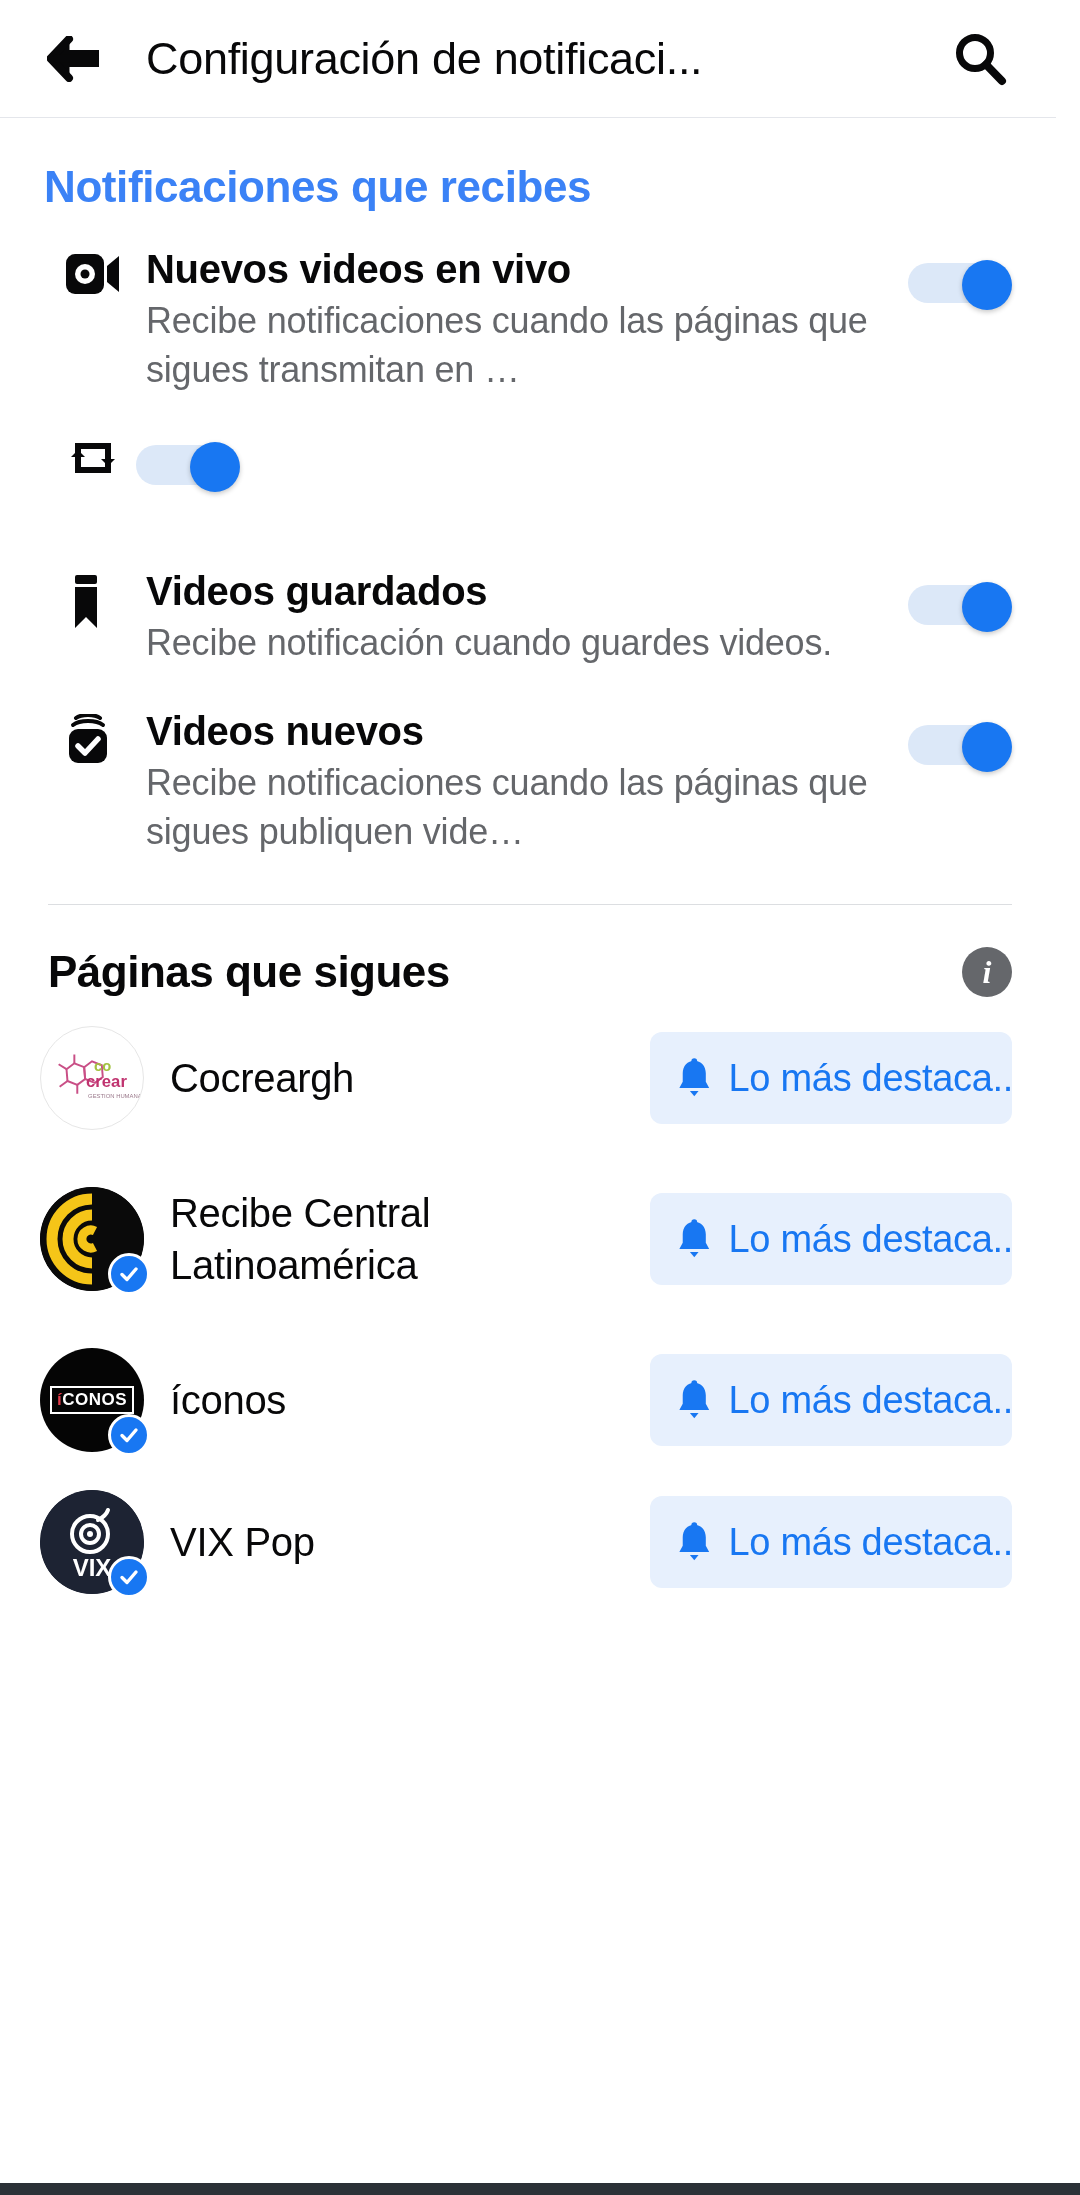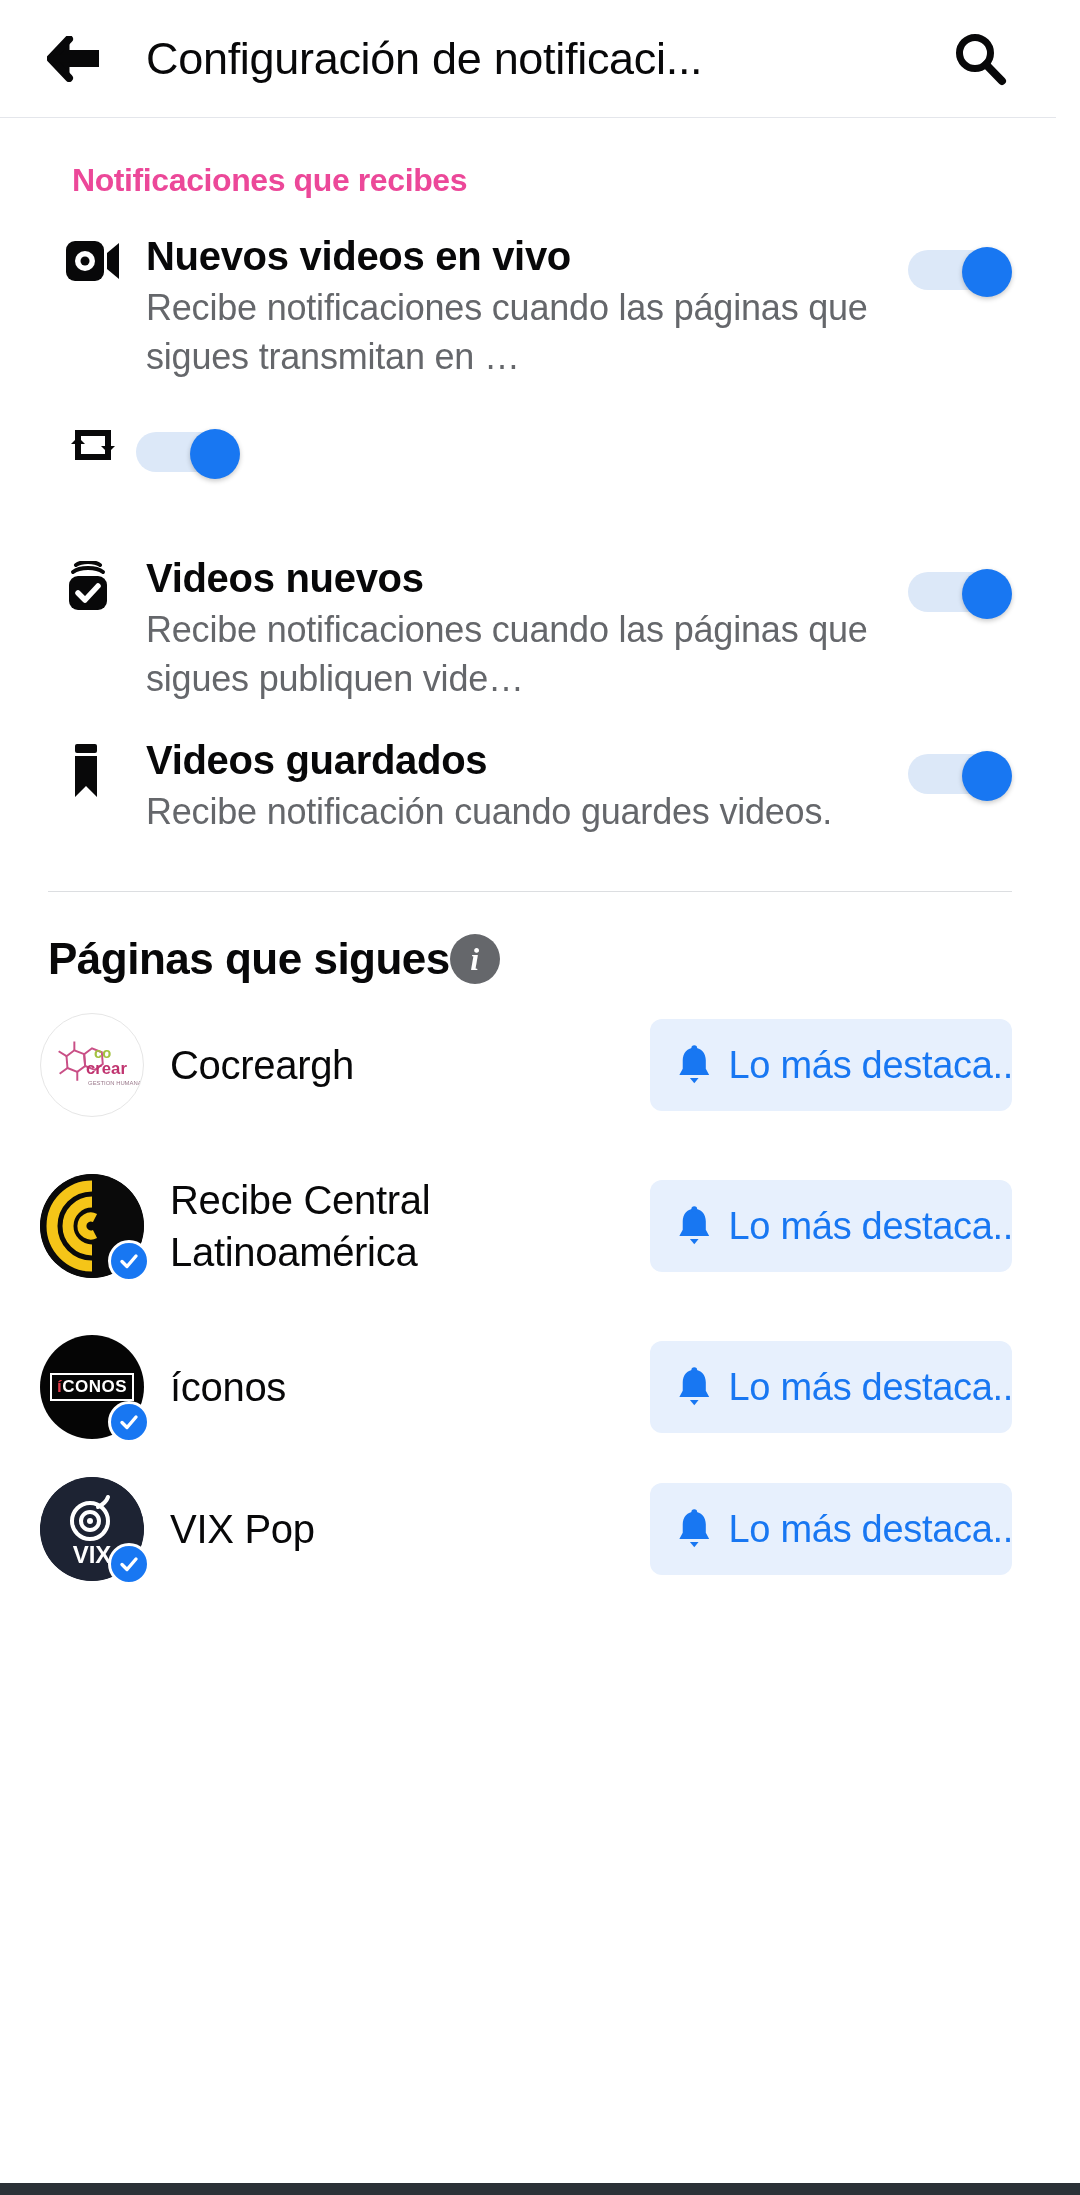--- a/index.html
+++ b/index.html
@@ -52,24 +52,24 @@
   }
 
   
   .content {
     flex: 1 1 auto;
     overflow: hidden;
     position: relative;
   }
 
   .section-title {
-    font-size: 32px;
+    font-size: 44px;
     font-weight: bold;
-    color: #ec4899;
-    padding: 44px 0 18px 72px;
+    color: #3b82f6;
+    padding: 44px 0 18px 44px;
     letter-spacing: -0.4px;
   }
 
   
   .notif-row {
     display: flex;
     align-items: flex-start;
     padding: 14px 44px 18px 66px;
     min-height: 140px;
   }
@@ -130,20 +130,21 @@
   .divider {
     height: 1px;
     background: #dcdee1;
     margin: 30px 44px 0 48px;
   }
 
   
   .pages-head {
     display: flex;
     align-items: center;
+    justify-content: space-between;
     padding: 42px 44px 10px 48px;
   }
   .pages-head h2 {
     font-size: 44px;
     font-weight: bold;
     color: #080809;
     letter-spacing: -0.5px;
   }
   .info-icon {
     width: 50px; height: 50px;
@@ -310,49 +311,49 @@
       <div class="toggle-wrap">
         <div class="toggle">
           <div class="track"></div>
           <div class="knob"></div>
         </div>
       </div>
     </div>
 
     <div class="notif-row">
       <div class="notif-icon">
+        <svg width="40" height="56" viewBox="0 0 40 56">
+          <rect x="9" y="1" width="22" height="9" rx="2" fill="#080809"></rect>
+          <path d="M9 13 L31 13 L31 54 L20 43 L9 54 Z" fill="#080809"></path>
+        </svg>
+      </div>
+      <div class="notif-text">
+        <div class="notif-title">Videos guardados</div>
+        <div class="notif-desc">Recibe notificación cuando guardes videos.</div>
+      </div>
+      <div class="toggle-wrap">
+        <div class="toggle">
+          <div class="track"></div>
+          <div class="knob"></div>
+        </div>
+      </div>
+    </div>
+
+    <div class="notif-row">
+      <div class="notif-icon">
         <svg width="52" height="52" viewBox="0 0 52 52">
           <path d="M10 4 Q14 1 22 1 Q30 1 34 4" stroke="#080809" stroke-width="4" fill="none" stroke-linecap="round"></path>
           <path d="M7 11 Q12 7 22 7 Q32 7 37 11" stroke="#080809" stroke-width="4" fill="none" stroke-linecap="round"></path>
           <rect x="3" y="15" width="38" height="34" rx="9" fill="#080809"></rect>
           <path d="M12 32 L19 39 L32 25" stroke="#ffffff" stroke-width="5.5" fill="none" stroke-linecap="round" stroke-linejoin="round"></path>
         </svg>
       </div>
       <div class="notif-text">
         <div class="notif-title">Videos nuevos</div>
         <div class="notif-desc">Recibe notificaciones cuando las páginas que sigues publiquen vide…</div>
-      </div>
-      <div class="toggle-wrap">
-        <div class="toggle">
-          <div class="track"></div>
-          <div class="knob"></div>
-        </div>
-      </div>
-    </div>
-
-    <div class="notif-row">
-      <div class="notif-icon">
-        <svg width="40" height="56" viewBox="0 0 40 56">
-          <rect x="9" y="1" width="22" height="9" rx="2" fill="#080809"></rect>
-          <path d="M9 13 L31 13 L31 54 L20 43 L9 54 Z" fill="#080809"></path>
-        </svg>
-      </div>
-      <div class="notif-text">
-        <div class="notif-title">Videos guardados</div>
-        <div class="notif-desc">Recibe notificación cuando guardes videos.</div>
       </div>
       <div class="toggle-wrap">
         <div class="toggle">
           <div class="track"></div>
           <div class="knob"></div>
         </div>
       </div>
     </div>
 
     <div class="divider"></div>

